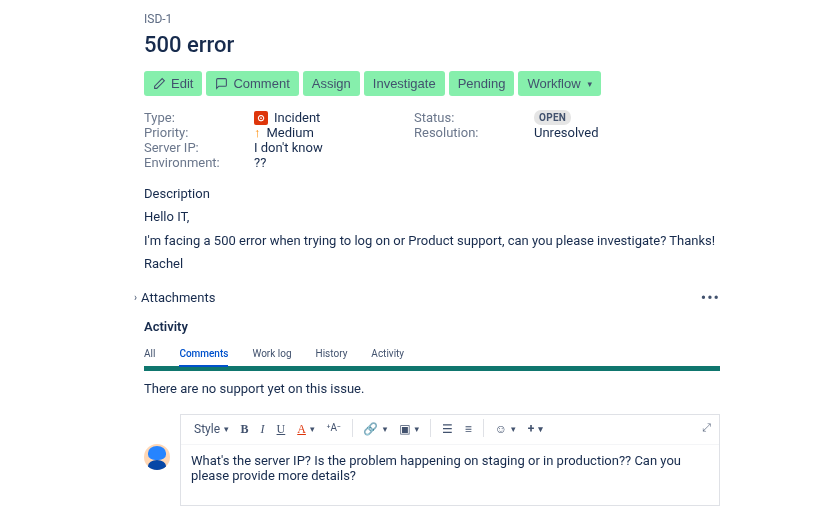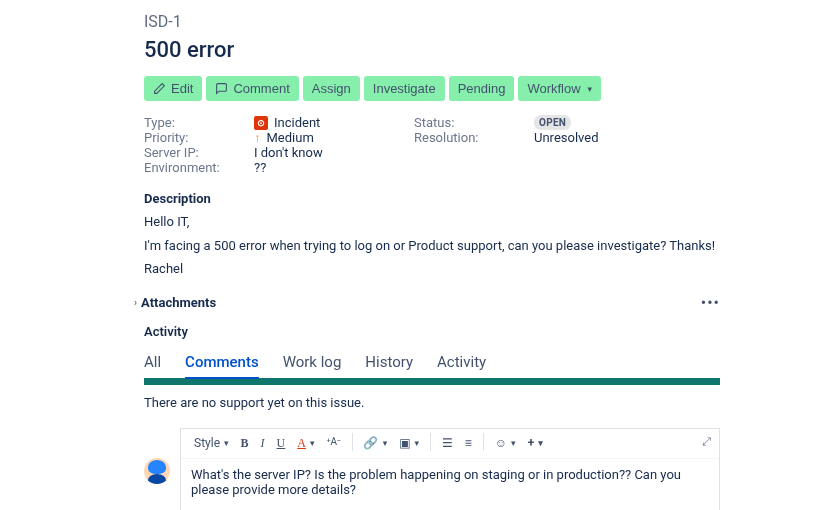--- a/index.html
+++ b/index.html
@@ -11,21 +11,21 @@
     width: 828px;
     height: 510px;
     overflow: hidden;
   }
   .page {
     padding: 12px 0 0 144px;
     width: 720px;
   }
   .issue-key {
     color: #5e6c84;
-    font-size: 16px;
+    font-size: 12px;
     margin-bottom: 6px;
   }
   .title {
     font-size: 22px;
     font-weight: 500;
     color: #172b4d;
     margin-bottom: 14px;
   }
   .toolbar { display: flex; gap: 4px; margin-bottom: 14px; }
   .btn {
@@ -53,32 +53,32 @@
   .incident-ic {
     width: 14px; height: 14px; background: #de350b; border-radius: 2px;
     display: inline-flex; align-items: center; justify-content: center;
     color: #fff; font-size: 9px; font-weight: bold;
   }
   .prio-arrow { color: #ff8b00; font-weight: bold; font-size: 13px; }
   .status-loz {
     background: #e5e5e5; color: #42526e; font-size: 10px; font-weight: 700;
     padding: 2px 5px; border-radius: 7px; letter-spacing: 0.3px;
   }
-  .sect-head { font-weight: 700; font-size: 13px; color: #172b4d; margin-bottom: 6px; }
+  .sect-head { font-weight: 400; font-size: 13px; color: #172b4d; margin-bottom: 6px; }
   .desc-body { font-size: 13px; color: #172b4d; line-height: 1.5; margin-bottom: 14px; }
   .desc-body p { margin-bottom: 4px; }
   .attach-row {
     display: flex; align-items: center; justify-content: space-between;
     margin-bottom: 12px; margin-left: -10px;
   }
   .attach-left { display: flex; align-items: center; gap: 4px; }
   .caret { font-size: 10px; color: #42526e; cursor: pointer; }
   .more-dots { color: #42526e; font-size: 16px; letter-spacing: 1px; cursor: pointer; }
   .activity-head { font-weight: 600; font-size: 13px; margin-bottom: 8px; }
-  .tabs { display: flex; gap: 24px; border-bottom: 7px solid #0f766e; font-size: 15px; margin-bottom: 10px; }
+  .tabs { display: flex; gap: 24px; border-bottom: 5px solid #0f766e; font-size: 10px; margin-bottom: 10px; }
   .tab { padding: 6px 0; color: #42526e; cursor: pointer; }
   .tab.active { color: #0052cc; font-weight: 500; border-bottom: 2px solid #0052cc; margin-bottom: -1px; text-align: center; }
   .no-comments { font-size: 13px; color: #172b4d; margin-bottom: 18px; }
   .comment-row { display: flex; gap: 10px; align-items: flex-start; }
   .avatar {
     width: 26px; height: 26px; border-radius: 50%; background: #ffd7b5;
     position: relative; flex-shrink: 0; margin-top: 30px; overflow: hidden;
   }
   .avatar::before {
     content: ""; position: absolute; top: 2px; left: 4px; width: 18px; height: 14px;

